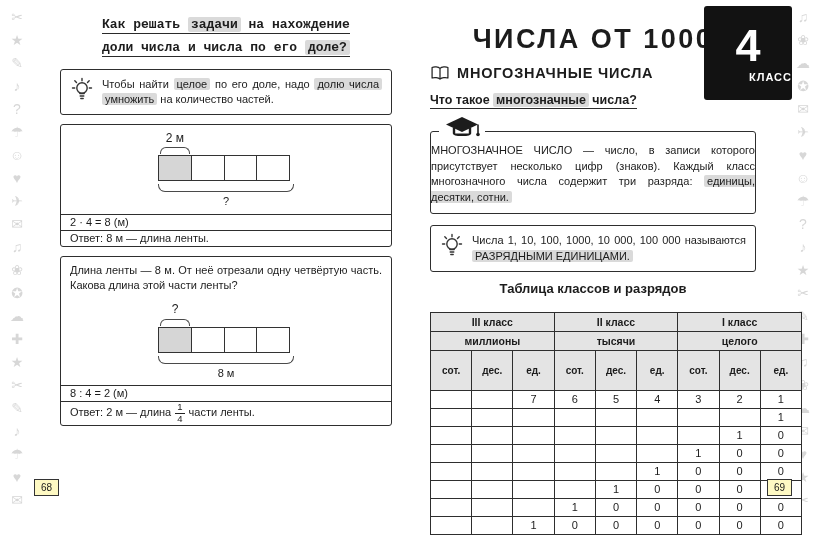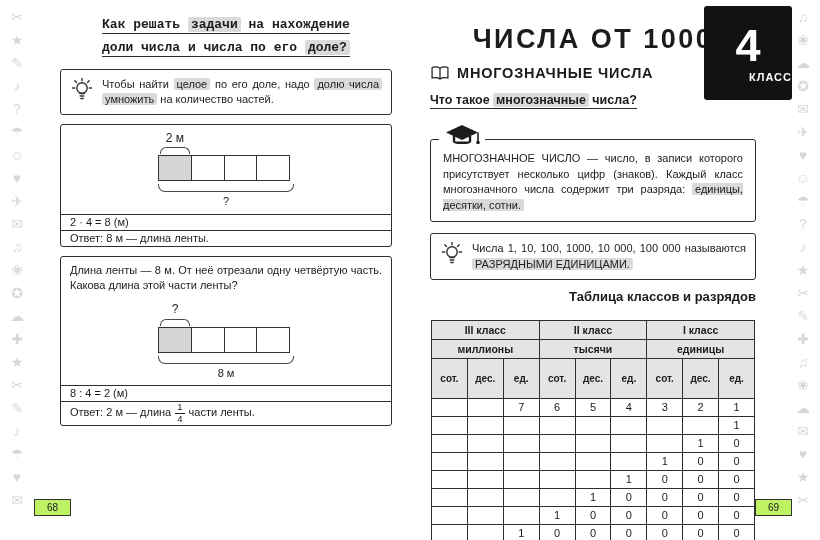--- a/index.html
+++ b/index.html
@@ -52,41 +52,41 @@
   .fraction { display:inline-flex; flex-direction:column; align-items:center;
     font-size:9.5px; line-height:1.15; vertical-align:middle; margin:0 4px; }
   .fraction .num { border-bottom:1px solid #222; padding:0 2px; }
 
   
   .rp-title { text-align:center; font-size:27px; font-weight:800; letter-spacing:2.5px; margin:14px 0 10px; }
   .rp-subtitle { display:flex; align-items:center; gap:7px;
     font-size:14.5px; font-weight:bold; letter-spacing:0.8px; margin-bottom:12px; }
   .rp-question { font-size:12.5px; font-weight:bold; margin-bottom:16px; }
 
-  .def-box { position:relative; margin-top:32px; padding:11px 12px 8px;
+  .def-box { position:relative; margin-top:24px; padding:11px 0 8px;
     font-size:11px; line-height:1.42; text-align:justify; margin-bottom:11px; }
   .cap-icon { position:absolute; top:-17px; left:8px; background:#fff; padding:0 5px; line-height:0; }
 
-  .table-title { text-align:right; font-size:13px; font-weight:bold; margin:8px 0 8px; }
-  table.pv { border-collapse:collapse; table-layout:fixed; width:324px; margin:16px auto;
+  .table-title { text-align:center; font-size:13px; font-weight:bold; margin:8px 0 8px; }
+  table.pv { border-collapse:collapse; table-layout:fixed; width:372px; margin:16px auto;
     border:1.6px solid #222; }
   .pv th, .pv td { border:1.1px solid #2e2e2e; text-align:center; }
   .pv thead th { background:#e4e4e4; font-weight:bold; font-size:10.5px; padding:3px 0; }
   .pv thead tr[data-name="digit-header-row"] th { font-size:10px; font-weight:bold; padding:14px 0; }
   .pv tbody td { height:18px; font-size:11px; padding:0; background:#fff; }
 
   
   .grade-badge { position:absolute; top:6px; right:28px; width:88px; height:94px;
     background:#121212; color:#fff; z-index:5; border-radius:3px;
     display:flex; flex-direction:column; align-items:center; justify-content:center; }
   .grade-number { font-size:45px; font-weight:800; line-height:1; }
   .grade-label { font-size:11px; font-weight:800; letter-spacing:1px; margin-top:3px;margin-left:45px; }
 
-  .page-num { position:absolute; bottom:24px; border:1.2px solid #333; background:#bef264;
-    font-size:10px; padding:2px 12px; z-index:4; }
+  .page-num { position:absolute; bottom:44px; border:1.2px solid #333; background:#fef9c3;
+    font-size:10px; padding:2px 6px; z-index:4; }
   .page-num.left { left:34px; }
   .page-num.right { right:28px; }
 
   .icon svg { display:block; }
 </style>
 </head>
 <body>
 
 <div class="spread" data-name="book-spread">
 
@@ -220,21 +220,21 @@
     <table class="pv" data-name="place-value-table">
       <thead>
         <tr data-name="class-header-row">
           <th colspan="3" data-name="class-header">III  класс</th>
           <th colspan="3" data-name="class-header">II  класс</th>
           <th colspan="3" data-name="class-header">I  класс</th>
         </tr>
         <tr data-name="group-header-row">
           <th colspan="3" data-name="group-header">миллионы</th>
           <th colspan="3" data-name="group-header">тысячи</th>
-          <th colspan="3" data-name="group-header">единицы</th>
+          <th colspan="3" data-name="group-header">целого</th>
         </tr>
         <tr data-name="digit-header-row">
             <th data-name="digit-header-cell">сот.</th>
             <th data-name="digit-header-cell">дес.</th>
             <th data-name="digit-header-cell">ед.</th>
             <th data-name="digit-header-cell">сот.</th>
             <th data-name="digit-header-cell">дес.</th>
             <th data-name="digit-header-cell">ед.</th>
             <th data-name="digit-header-cell">сот.</th>
             <th data-name="digit-header-cell">дес.</th>

